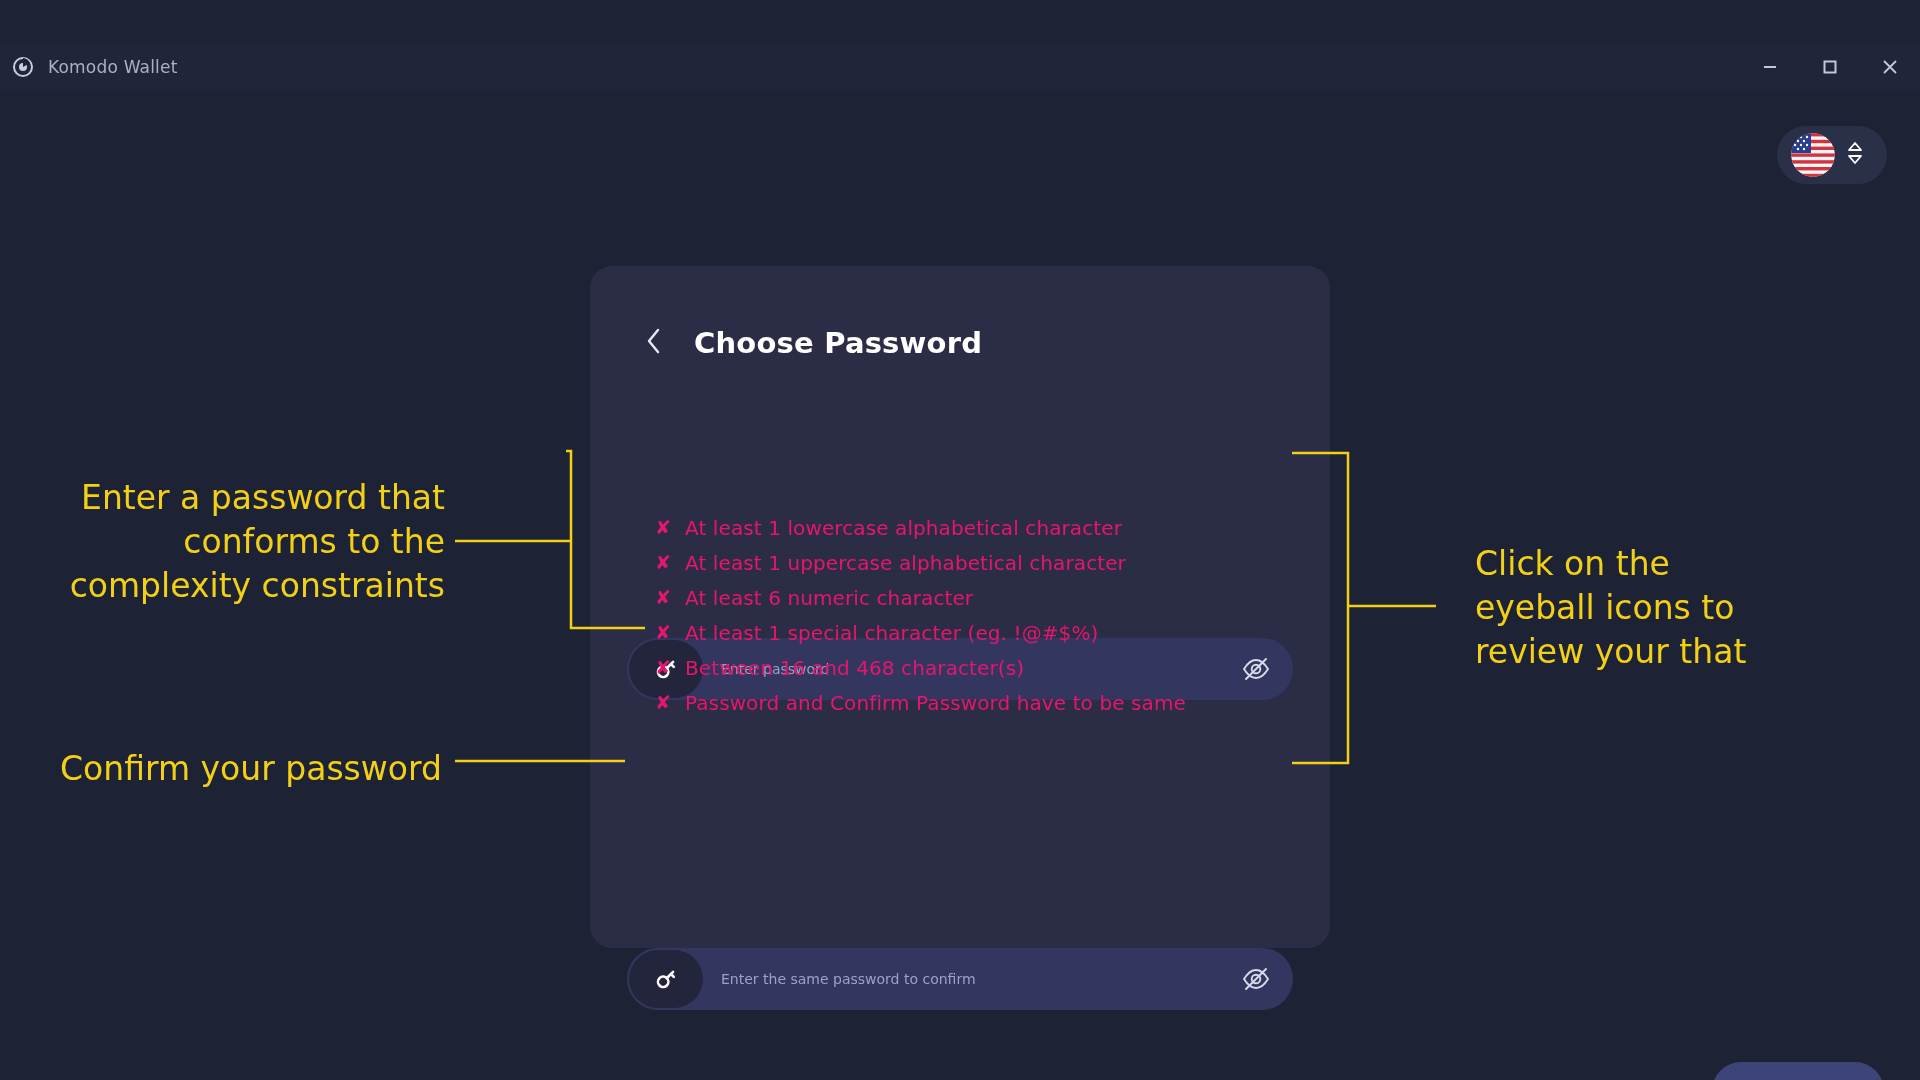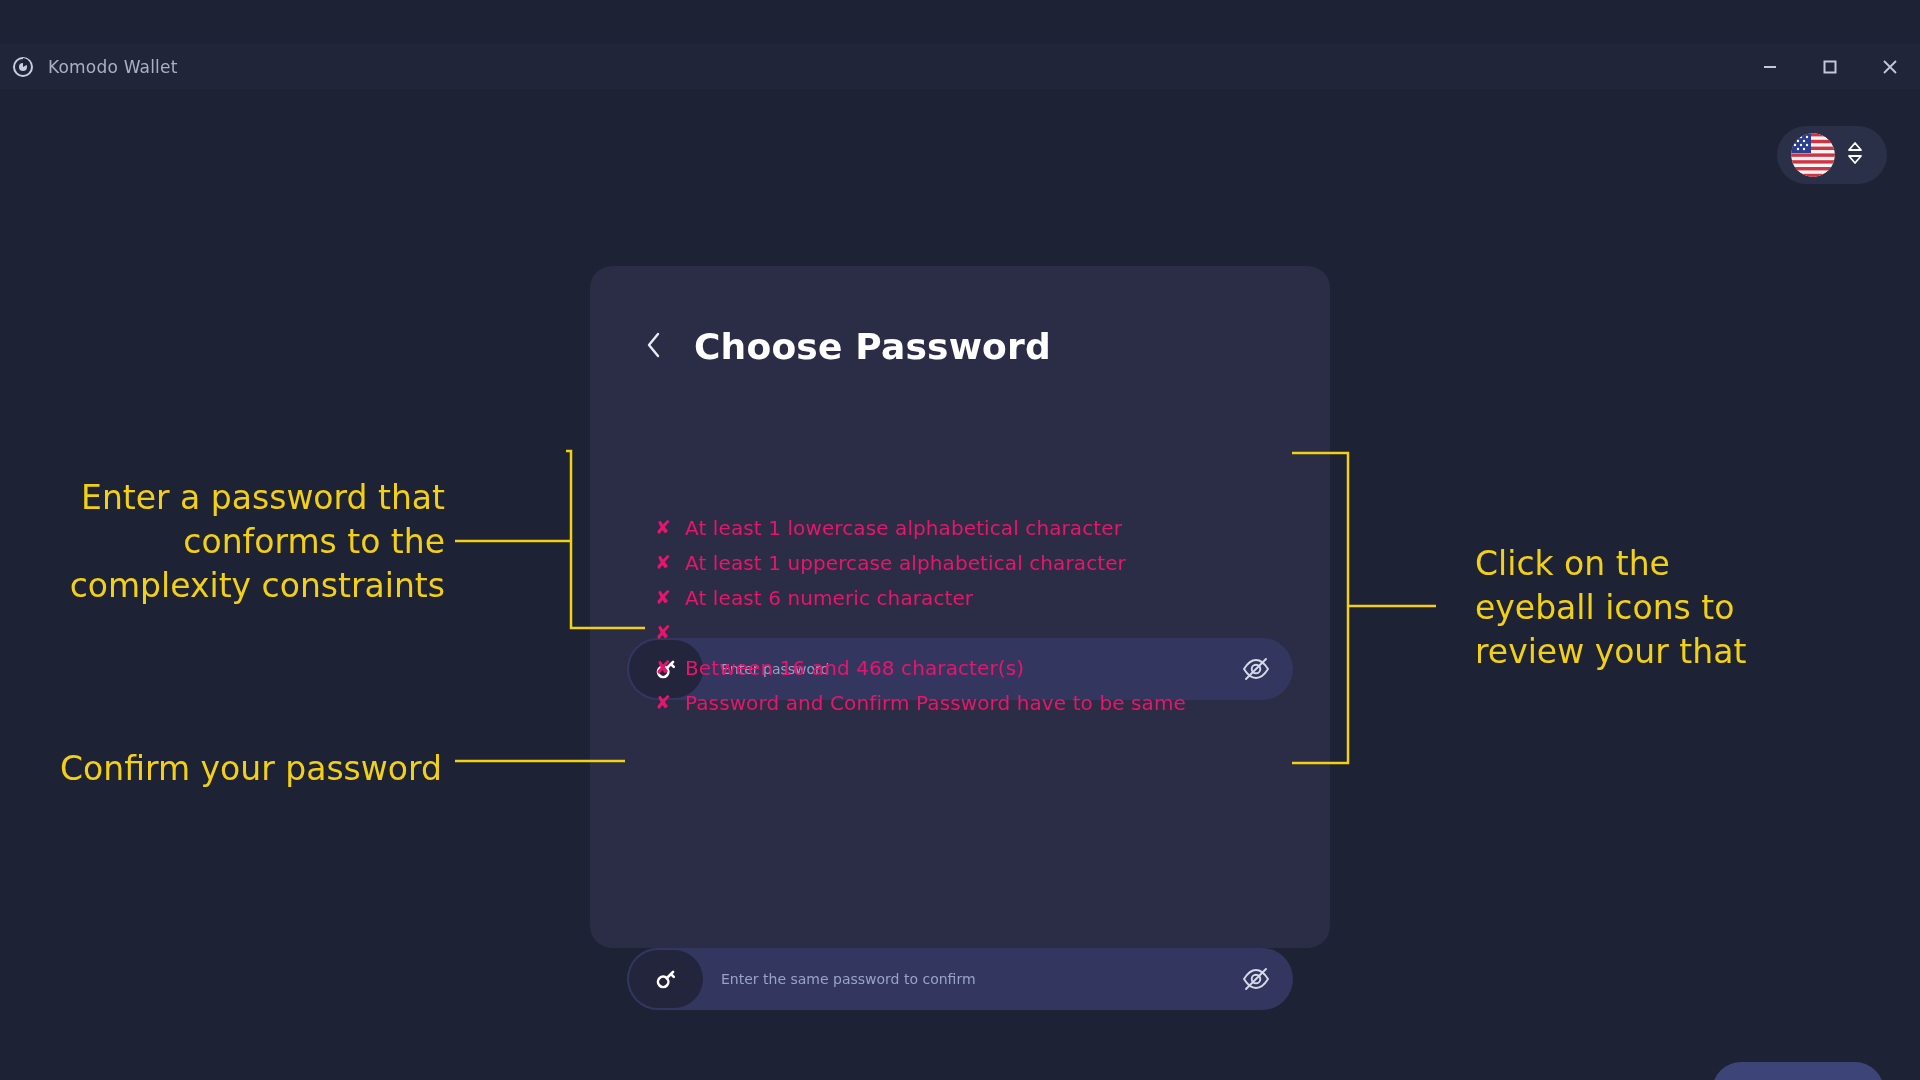--- a/index.html
+++ b/index.html
@@ -43,21 +43,21 @@
   
   .card {
     position: absolute; left: 590px; top: 222px; width: 740px; height: 682px;
     background: #2a2d45; border-radius: 22px;
   }
   .card-head {
     position: absolute; left: 56px; top: 60px; display: flex; align-items: center; gap: 32px;
   }
   .back-chevron { color: #e9ebf3; display: block; }
   .card-title {
-    font-size: 36px; font-weight: bold; color: #ffffff; letter-spacing: .2px;
+    font-size: 29px; font-weight: bold; color: #ffffff; letter-spacing: .2px;
     font-family: "DejaVu Sans", "Liberation Sans", sans-serif;
   }
 
   
   .field {
     position: absolute; left: 37px; width: 666px; height: 62px;
     background: #333760; border-radius: 31px; display: flex; align-items: center;
   }
   .field.pw { top: 372px; }
   .field.confirm { top: 682px; justify-content: flex-end; }
@@ -254,20 +254,21 @@
     <div class="rule">
       <span class="rule-x">✘</span>
       <span class="rule-text">At least 1 uppercase alphabetical character</span>
     </div>
     <div class="rule">
       <span class="rule-x">✘</span>
       <span class="rule-text">At least 6 numeric character</span>
     </div>
     <div class="rule">
       <span class="rule-x">✘</span>
+      <span class="rule-text">At least 1 special character (eg. !@#$%)</span>
     </div>
     <div class="rule">
       <span class="rule-x">✘</span>
       <span class="rule-text">Between 16 and 468 character(s)</span>
     </div>
     <div class="rule">
       <span class="rule-x">✘</span>
       <span class="rule-text">Password and Confirm Password have to be same</span>
     </div>
   </div>

